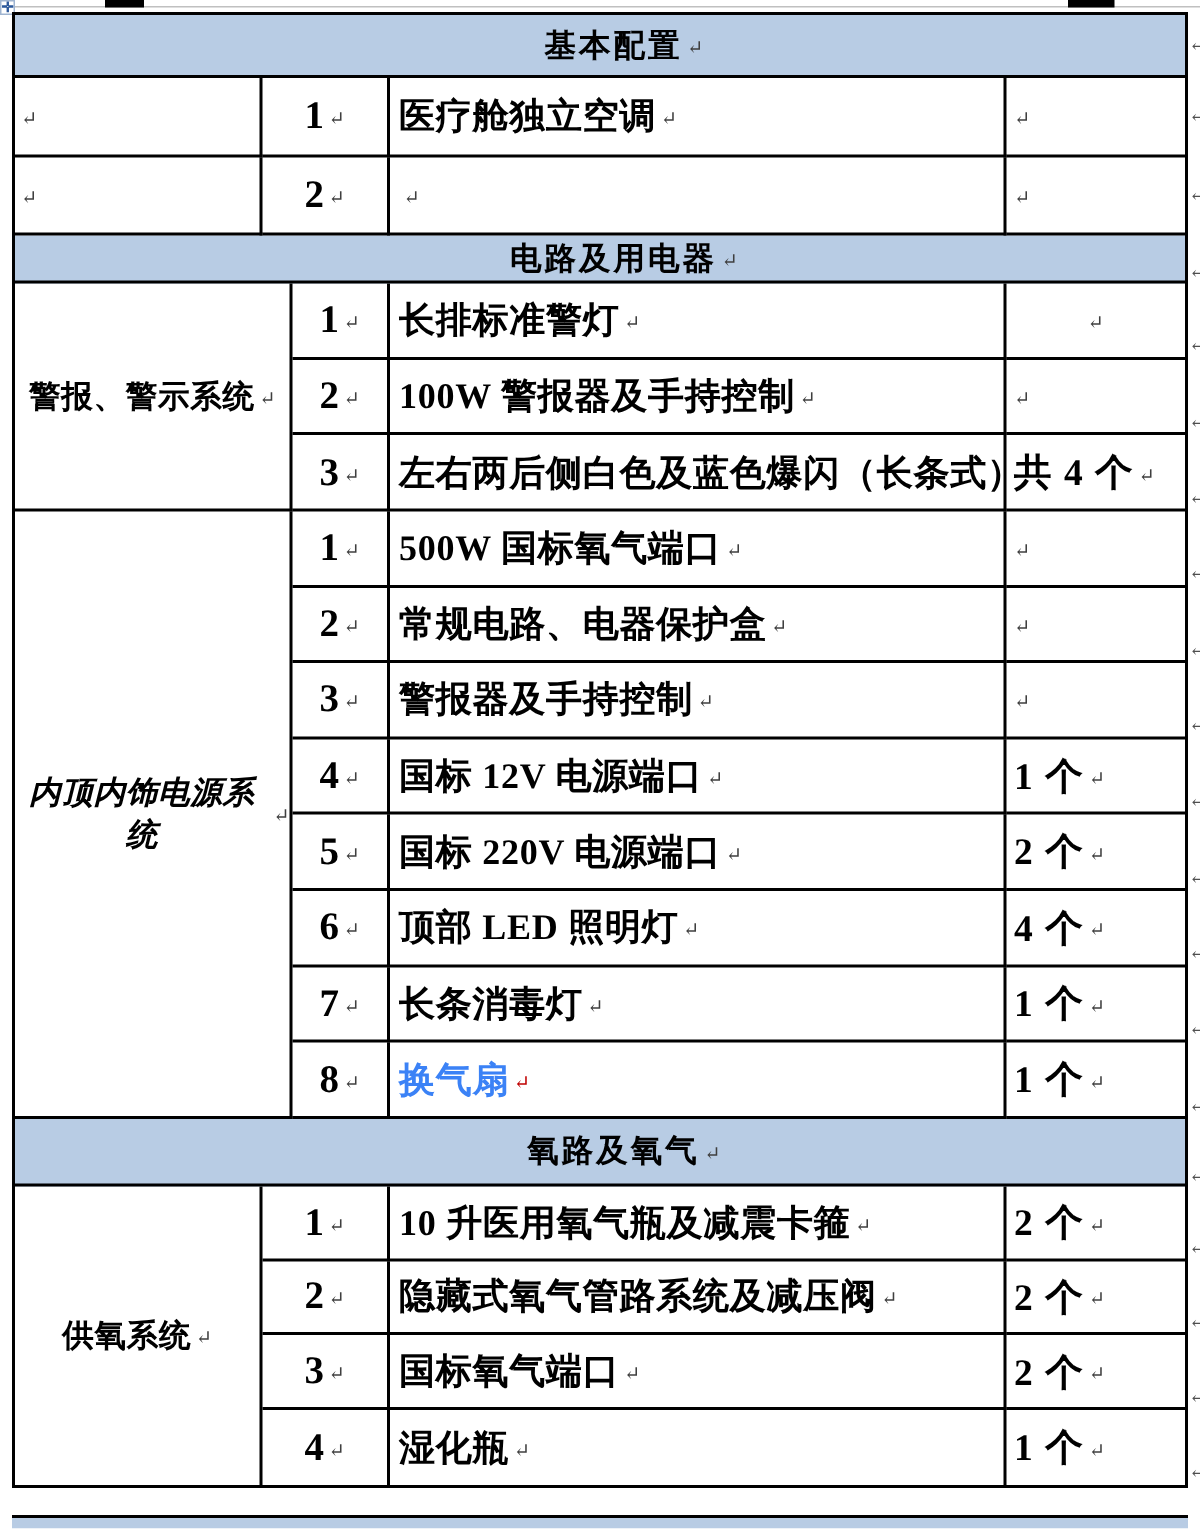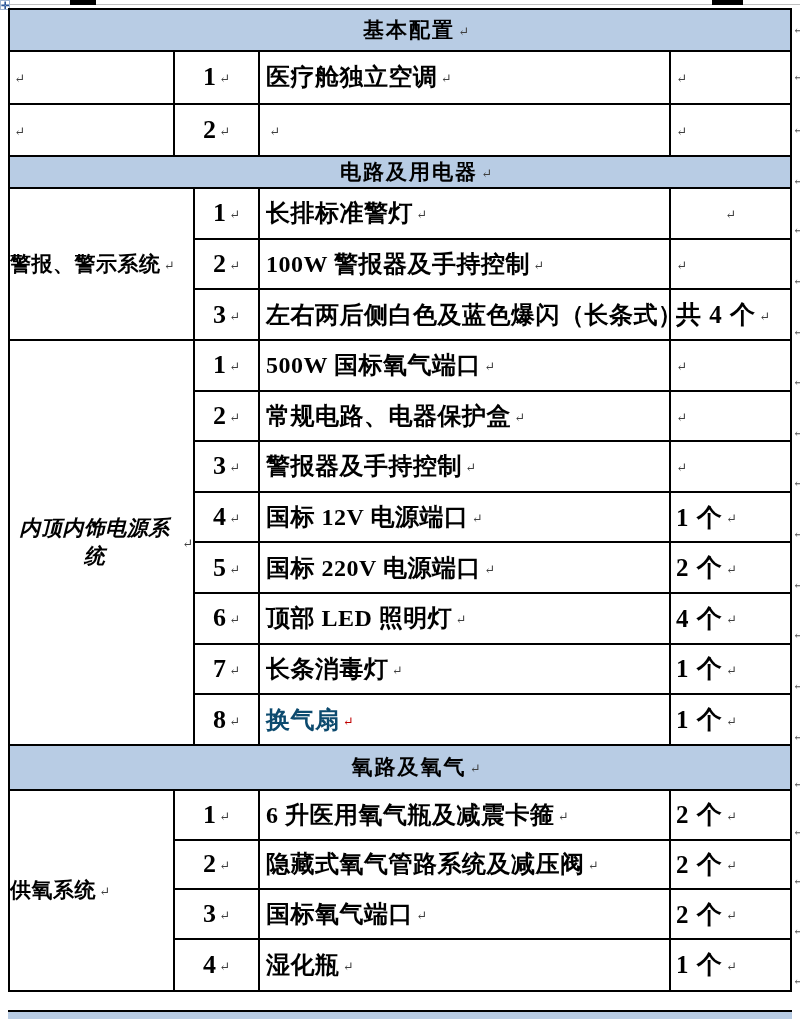--- a/index.html
+++ b/index.html
@@ -32,27 +32,27 @@
   .cols-wide{grid-template-columns:165px 85px 411px 1fr}
   .cols-narrow{grid-template-columns:185px 65px 411px 1fr}
   .r-a{grid-auto-rows:52.5px}
   .r-b{grid-auto-rows:50.66px}
   .r-c{grid-auto-rows:50.62px}
   .r-d{grid-auto-rows:49.75px}
   .cell{
     border-right:2px solid #000;border-bottom:2px solid #000;box-sizing:border-box;
     display:flex;align-items:center;min-width:0;overflow:hidden;
   }
-  .cat{grid-column:1;text-align:center;font-size:21px;letter-spacing:0.5px}
+  .cat{grid-column:1;justify-content:center;text-align:center;font-size:21px;letter-spacing:0.5px}
   .empty-a{padding-left:4px}
   .num{justify-content:center;font-size:26px}
   .desc{padding-left:6px;font-size:24px;letter-spacing:0.5px;white-space:nowrap}
   .qty{border-right:none;padding-left:5px;font-size:25px;letter-spacing:1px;white-space:nowrap}
   .qty.center-mark{justify-content:center;padding-left:0}
-  .red{color:#0c4a6e}
+  .red{color:#3b82f6}
   .final .lastrow{border-bottom:none}
   .final .cat{border-bottom:none}
   .pm{font-size:13px;font-weight:400;color:#3f3f3f;margin-left:3px;letter-spacing:0;transform:translateY(2px);flex:none}
   .pm-red{color:#c00000}
   
   #sliver{
     position:absolute;left:8px;top:1010px;width:784px;height:9px;box-sizing:border-box;
     background:#b8cce4;border-top:2px solid #000;
   }
   .row-end{position:absolute;left:793px;font-size:12px;font-weight:400;color:#4f4f4f}
@@ -248,21 +248,21 @@
     <div class="grid cols-wide r-d final">
       <div class="cell cat" style="grid-row: 1 / span 4;">
         <span>供氧系统</span>
         <span class="pm">↵</span>
       </div>
       <div class="cell num">
         <span>1</span>
         <span class="pm">↵</span>
       </div>
       <div class="cell desc">
-        <span>6 升医用氧气瓶及减震卡箍</span>
+        <span>10 升医用氧气瓶及减震卡箍</span>
         <span class="pm">↵</span>
       </div>
       <div class="cell qty">
         <span>2 个</span>
         <span class="pm">↵</span>
       </div>
       <div class="cell num">
         <span>2</span>
         <span class="pm">↵</span>
       </div>

